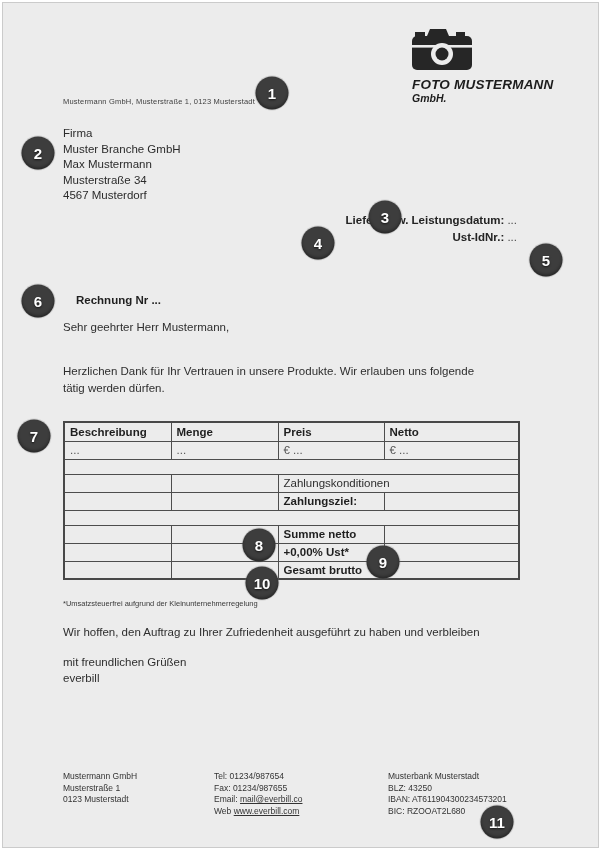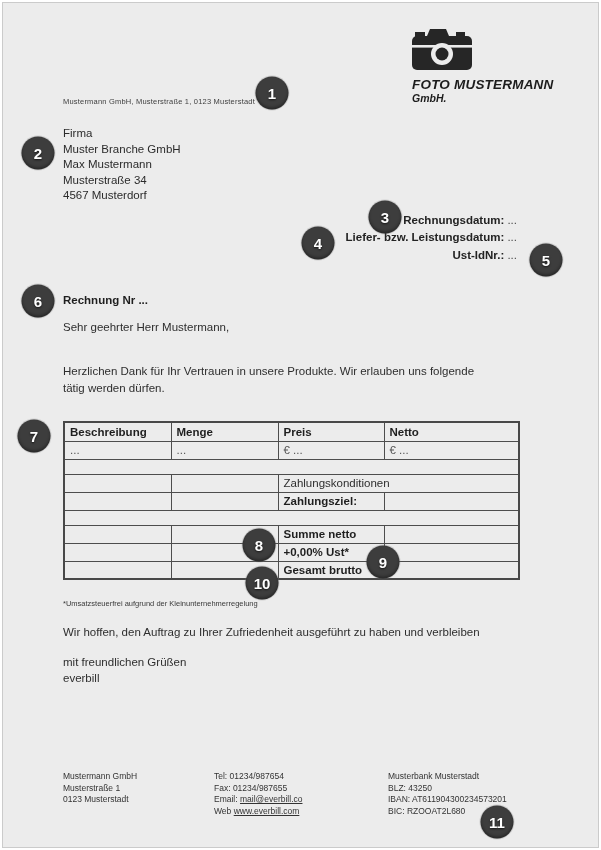--- a/index.html
+++ b/index.html
@@ -26,21 +26,21 @@
   
   .sender-line { left: 63px; top: 97px; font-size: 7.5px; color: #3f3f3f; letter-spacing: 0.2px; }
 
   
   .recipient { left: 63px; top: 126px; font-size: 11.5px; line-height: 15.6px; color: #2b2b2b; }
 
   
   .meta { right: 84px; top: 212px; text-align: right; font-size: 11.5px; font-weight: bold; line-height: 17.4px; color: #232323; }
   .meta .val { font-weight: normal; color: #4a4a4a; }
 
-  .subject { left: 63px; top: 294px; font-size: 11.5px; font-weight: bold; color: #1f1f1f; }
+  .subject { left: 76px; top: 294px; font-size: 11.5px; font-weight: bold; color: #1f1f1f; }
   .salutation { left: 63px; top: 321px; font-size: 11.5px; }
   .intro { left: 63px; top: 363px; font-size: 11.5px; line-height: 17px; }
 
   
   .items { left: 63px; top: 421px; }
   table { border-collapse: collapse; table-layout: fixed; width: 455px; border: 2px solid #484848; }
   col.c1 { width: 107px; } col.c2 { width: 107px; } col.c3 { width: 106px; } col.c4 { width: 135px; }
   th, td { border: 1px solid #4d4d4d; font-size: 11.5px; padding: 1px 5px; height: 18px; text-align: left; vertical-align: middle; overflow: hidden; white-space: nowrap; }
   th { font-weight: bold; color: #1f1f1f; height: 19px; }
   td.dots { color: #555; }
@@ -90,21 +90,20 @@
 
 <div class="abs recipient">
   <div>Firma</div>
   <div>Muster Branche GmbH</div>
   <div>Max Mustermann</div>
   <div>Musterstraße 34</div>
   <div>4567 Musterdorf</div>
 </div>
 
 <div class="abs meta">
-  <div><span>Rechnungsdatum:</span><span class="val"> ...</span></div>
   <div><span>Liefer- bzw. Leistungsdatum:</span><span class="val"> ...</span></div>
   <div><span>Ust-IdNr.:</span><span class="val"> ...</span></div>
 </div>
 
 <div class="abs subject">Rechnung Nr ...</div>
 
 <div class="abs salutation">Sehr geehrter Herr Mustermann,</div>
 <div class="abs intro">
   <div>Herzlichen Dank für Ihr Vertrauen in unsere Produkte. Wir erlauben uns folgende</div>
   <div>tätig werden dürfen.</div>

